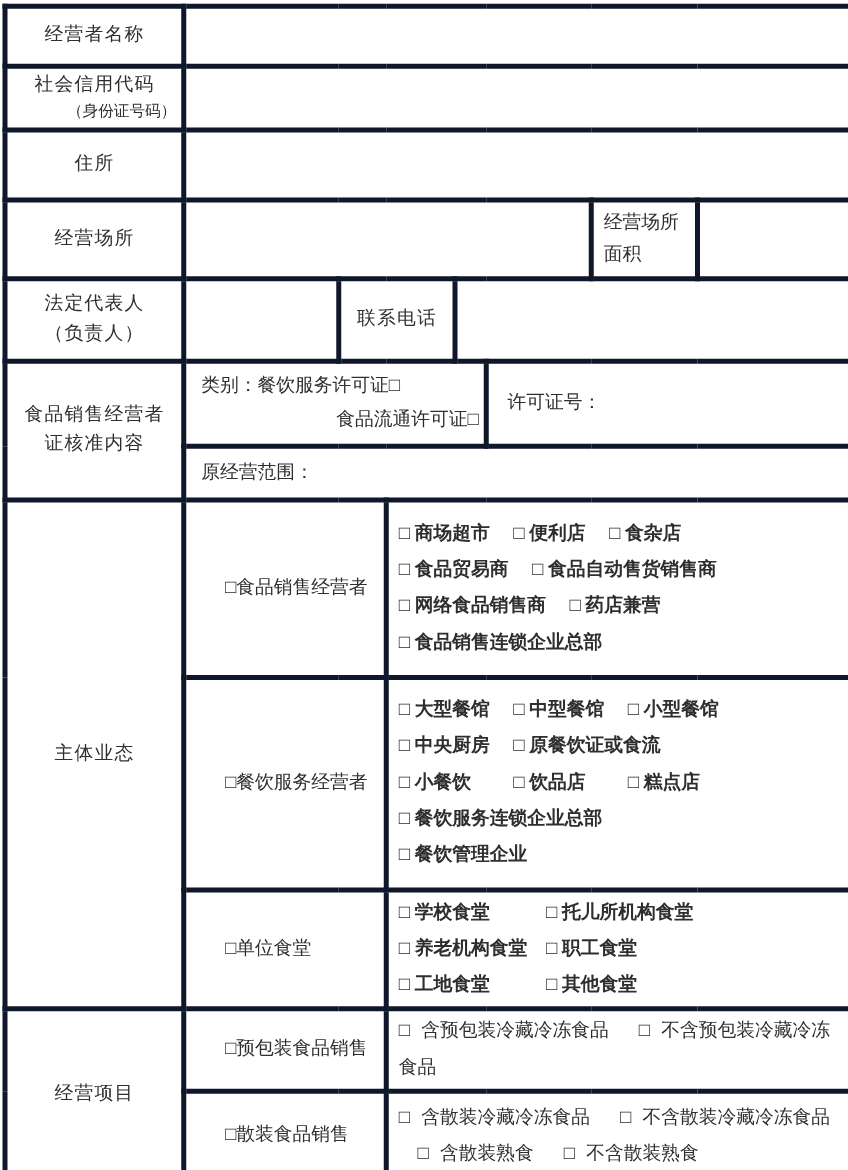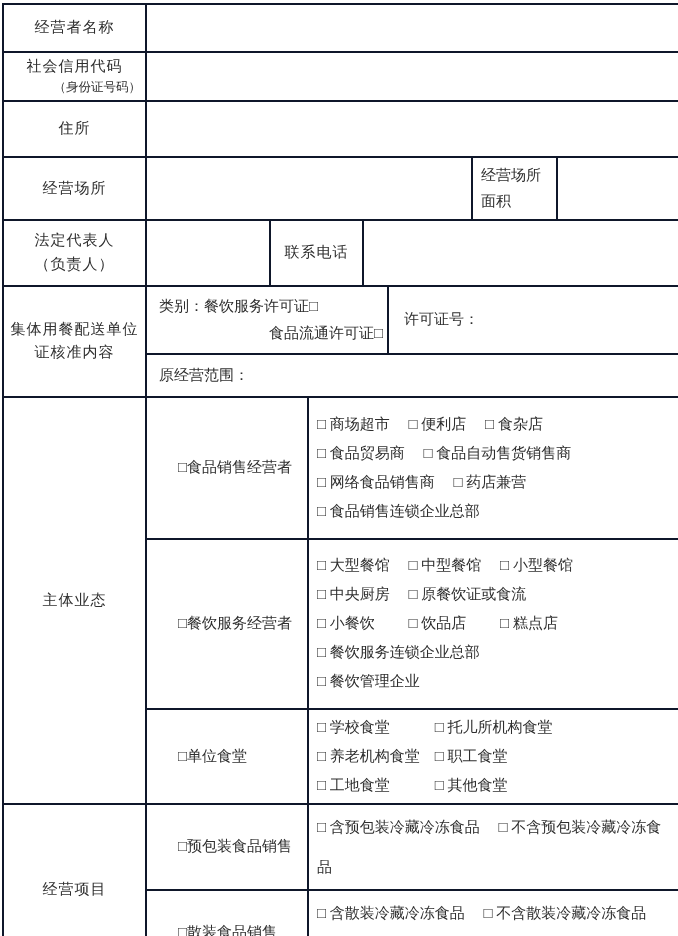--- a/index.html
+++ b/index.html
@@ -19,21 +19,21 @@
     height: 928px;
   }
   table.form {
     border-collapse: collapse;
     table-layout: fixed;
     width: 674px;
     height: 928px;
     border: 2px solid #3f3f3f;
   }
   td {
-    border: 2px solid #0f172a;
+    border: 4px solid #0f172a;
     vertical-align: middle;
     font-size: 15px;
     line-height: 1.55;
     overflow: hidden;
     padding: 2px 4px;
     background: #ffffff;
   }
   td.lbl {
     text-align: center;
     letter-spacing: 1px;
@@ -48,24 +48,26 @@
     padding-left: 31px;
   }
   td.opts {
     text-align: left;
     padding-left: 8px;
     padding-right: 6px;
   }
   td.opts .opt-line {
     line-height: 29px;
     white-space: nowrap;
+    font-weight: bold;
   }
   td.opts .opt-flow {
-    line-height: 40px;
+    line-height: 29px;
     white-space: normal;
+    font-family: Liberation Mono, monospace;
   }
   td.cat-cell {
     text-align: left;
     padding-left: 12px;
   }
   td.cat-cell .cat-line2 {
     padding-left: 45px;
     text-align: right;
   }
   td.cat-cell div {
@@ -147,21 +149,21 @@
         <div>法定代表人</div>
         <div>（负责人）</div>
       </td>
       <td></td>
       <td colspan="2" class="lbl">联系电话</td>
       <td colspan="4"></td>
     </tr>
 
     <tr class="r6a">
       <td rowspan="2" class="lbl">
-        <div>集体用餐配送单位</div>
+        <div>食品销售经营者</div>
         <div>证核准内容</div>
       </td>
       <td colspan="4" class="cat-cell">
         <div>类别：餐饮服务许可证□</div>
         <div class="cat-line2">食品流通许可证□</div>
       </td>
       <td colspan="3" class="lic-cell">许可证号：</td>
     </tr>
 
     <tr class="r6b">

